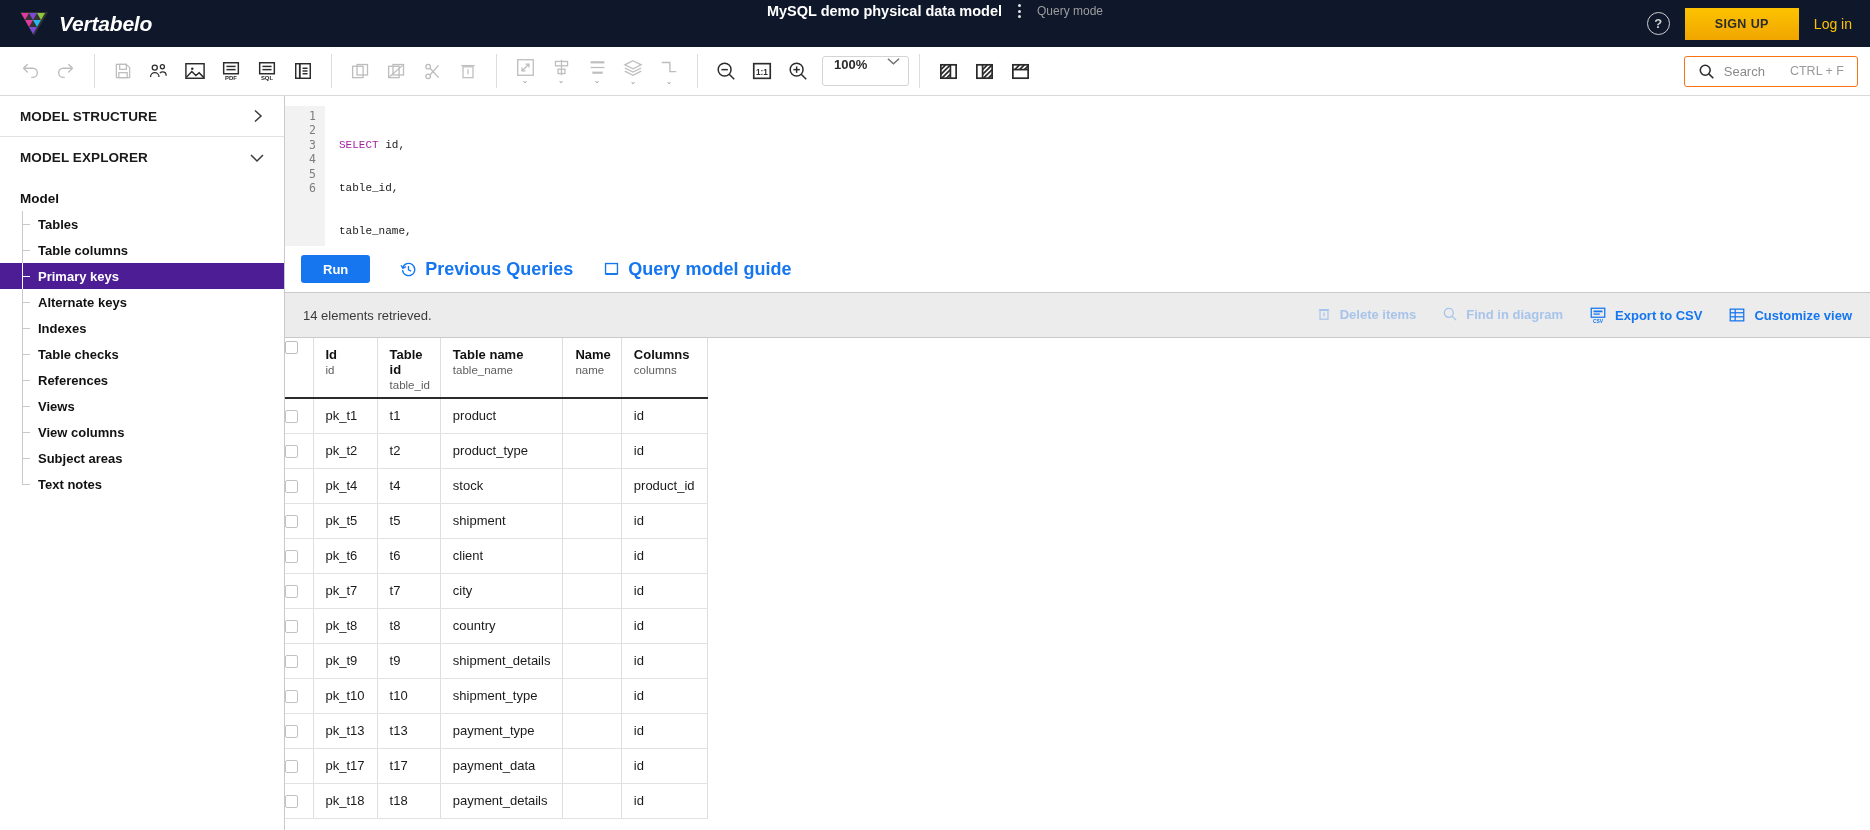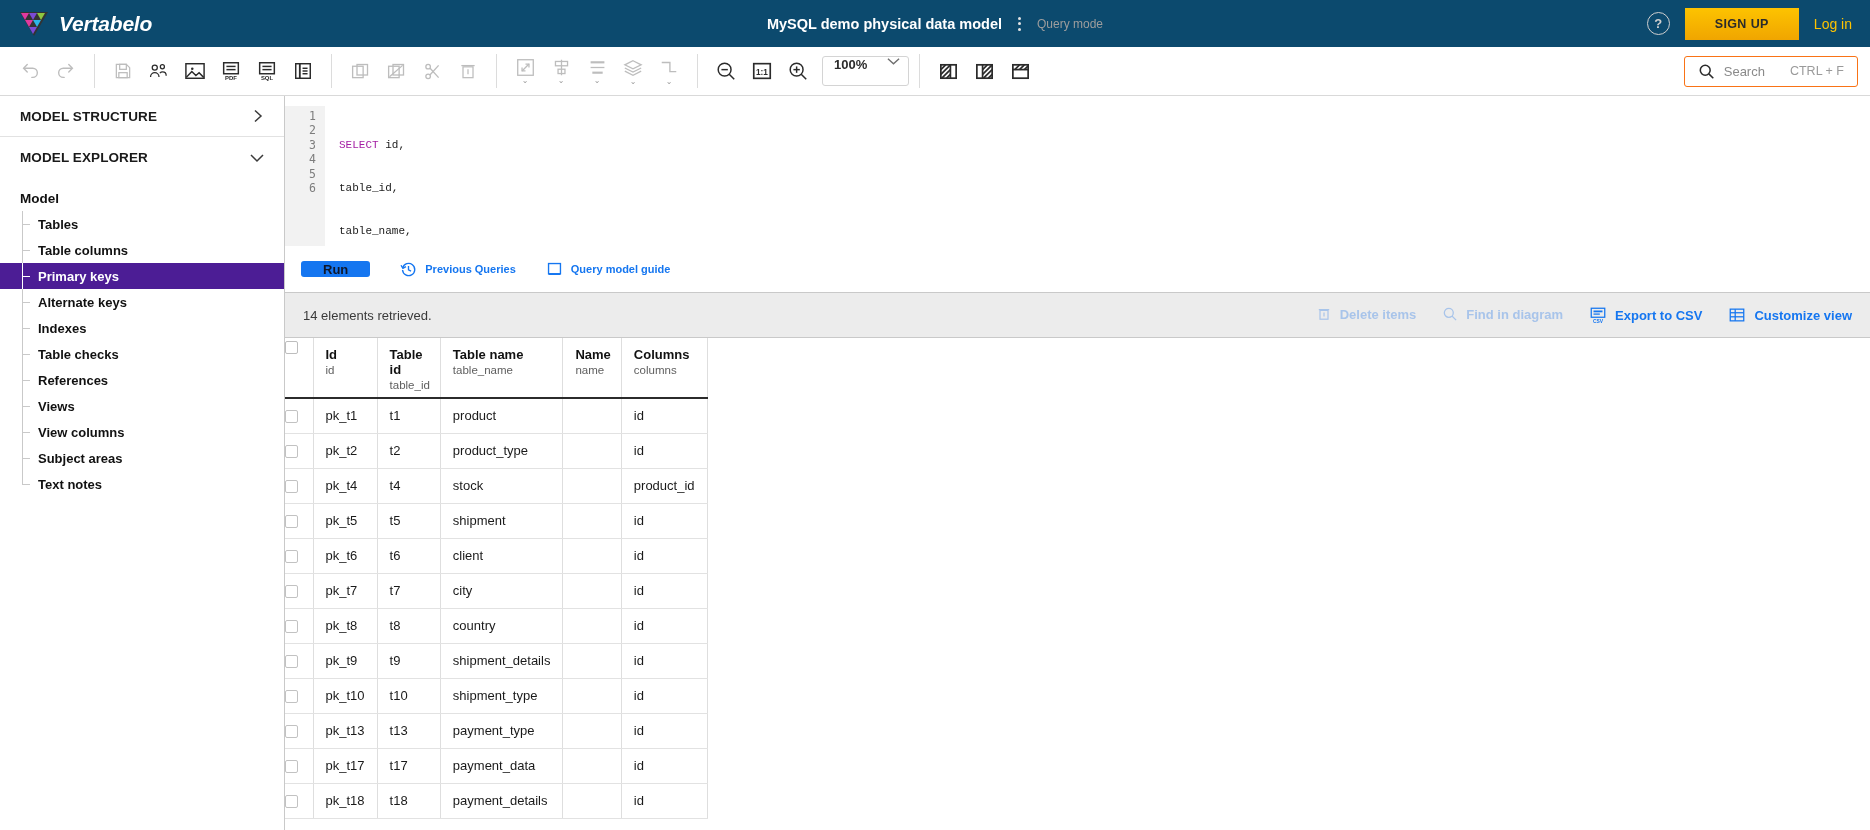--- a/index.html
+++ b/index.html
@@ -7,22 +7,22 @@
     width: 1870px; height: 830px;
     font-family: "Liberation Sans", sans-serif;
     background: #ffffff;
     overflow: hidden;
   }
   body { display: flex; flex-direction: column; }
 
   
   .header {
     height: 47px; flex: 0 0 47px;
-    background: #0c4a6e;
-    display: flex; align-items: center;
+    background: #0f172a;
+    display: flex; 
     position: relative;
     color: #fff;
   }
   .logo-wrap { display: flex; align-items: center; padding-left: 18px; gap: 9px; }
   .logo-mark { width: 32px; height: 28px; display:block; }
   .logo-text {
     font-size: 21px; font-weight: bold; font-style: italic;
     color: #ffffff; letter-spacing: -0.2px;
   }
   .header-title-wrap {
@@ -146,27 +146,27 @@
     padding: 3px 0 0 14px; font-family: Liberation Mono, monospace;
     font-size: 11px; line-height: 14.4px; color: #1a1a1a; white-space: pre;
   }
   .kw { color: #a41fa4; }
 
   .actions {
     flex: 0 0 46px; display: flex; align-items: center; gap: 0;
     padding: 0 0 0 16px; background: #fff;
   }
   .run-btn {
-    background: #1576f0; color: #0f172a; font-size: 13px; font-weight: bold;
-    border: none; border-radius: 3px; height: 16px; padding: 0 22px;
+    background: #1576f0; color: #ffffff; font-size: 13px; font-weight: bold;
+    border: none; border-radius: 3px; height: 28px; padding: 0 22px;
     cursor: pointer; font-family: "Liberation Sans", sans-serif;
   }
   .link-act {
     display: flex; align-items: center; gap: 8px; color: #1576f0;
-    font-size: 11px; font-weight: bold; cursor: pointer; margin-left: 30px;
+    font-size: 18px; font-weight: bold; cursor: pointer; margin-left: 30px;
   }
 
   .results-bar {
     flex: 0 0 46px; background: #ececec; border-top: 1px solid #c9c9c9;
     border-bottom: 1px solid #c9c9c9;
     display: flex; align-items: center; padding: 0 18px;
     font-size: 13px; color: #3a3a3a;
   }
   .rb-right { margin-left: auto; display: flex; align-items: flex-start; gap: 26px; }
   .rb-act {

